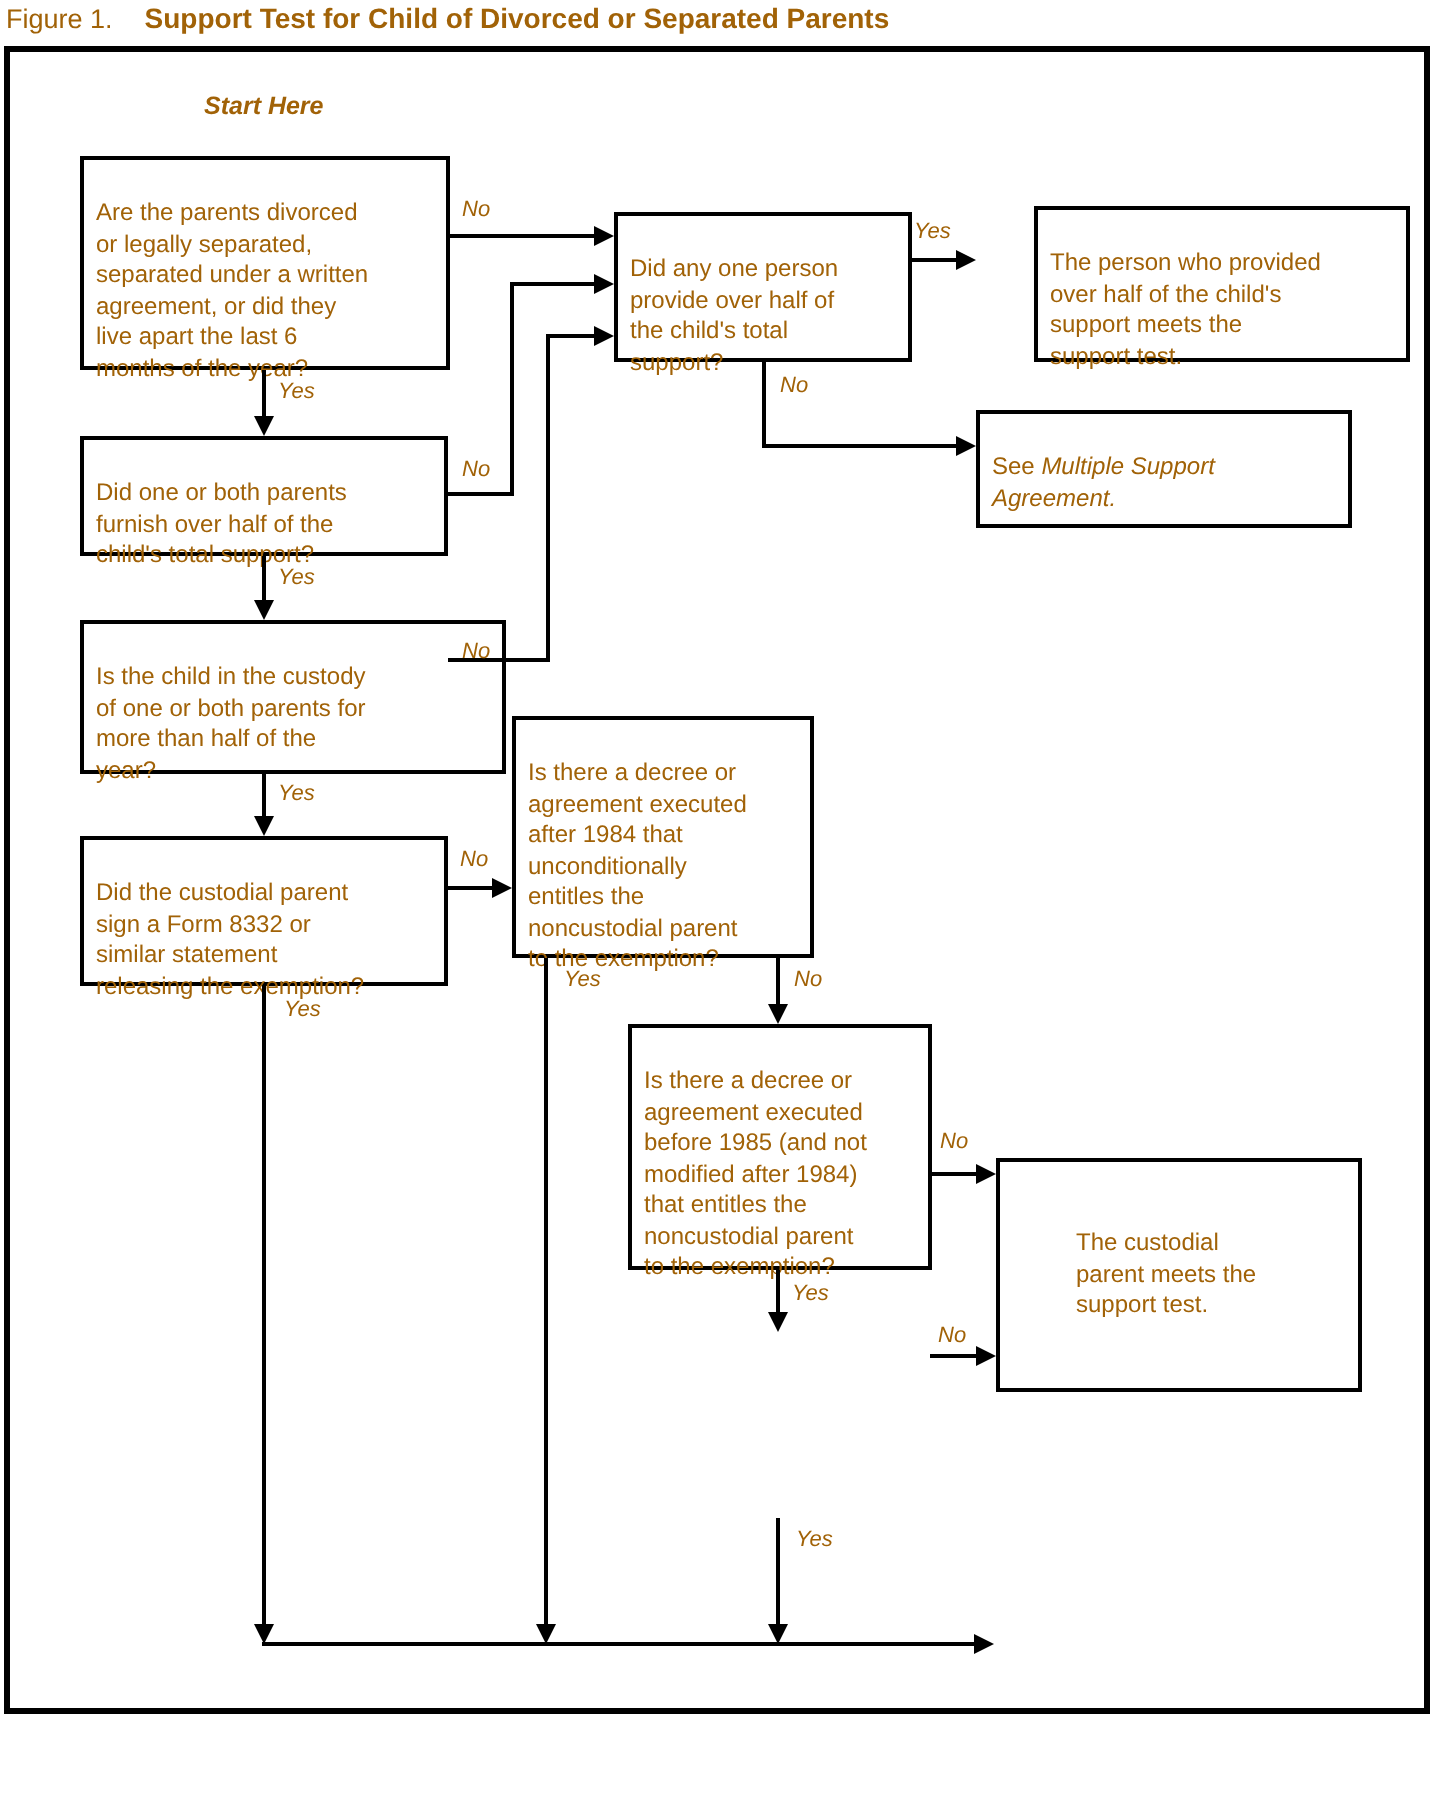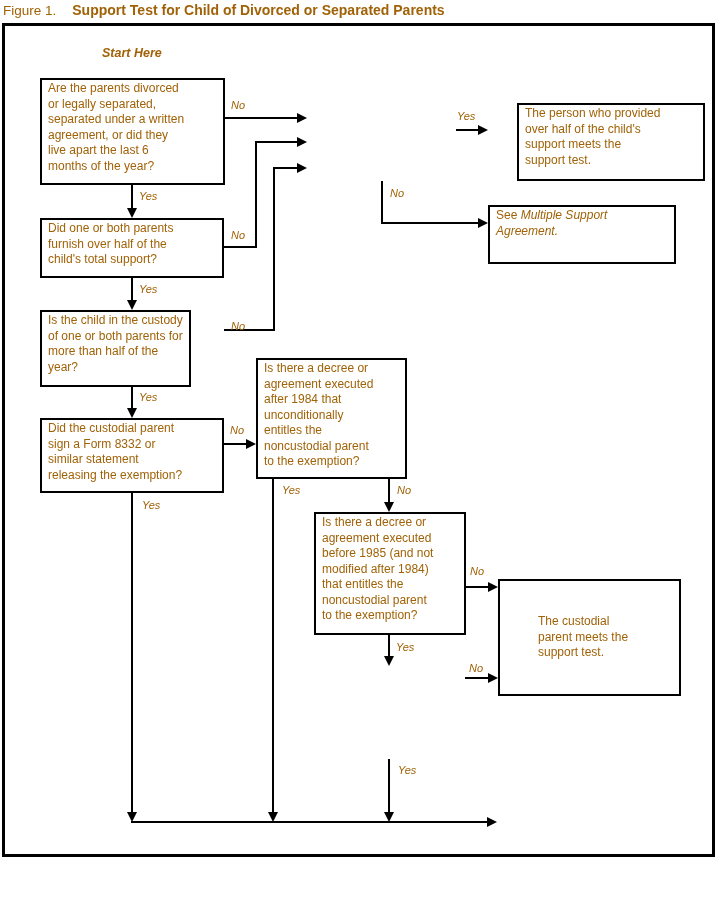--- a/index.html
+++ b/index.html
@@ -9,21 +9,21 @@
   }
   .fig-title { position:absolute; left:3px; top:1px; white-space:nowrap; }
   .fig-title .prefix { font-size:13.5px; font-weight:normal; }
   .fig-title .main { font-size:14px; font-weight:bold; margin-left:16px; }
   .frame {
     position:absolute; left:2px; top:23px; width:713px; height:834px;
     border:3px solid #000; box-sizing:border-box;
   }
   .box {
     position:absolute; border:2px solid #000; background:#fff; box-sizing:border-box;
-    font-size:12px; line-height:15.5px; padding:1px 6px; white-space:pre-line;
+    font-size:12px; line-height:15.5px; padding:19px 6px; white-space:pre-line;
   }
   .box.center-v { display:flex; align-items:center; }
   .lbl { position:absolute; font-style:italic; font-size:11px; line-height:12px; white-space:nowrap; }
   .lbl.start { font-weight:bold; font-size:12.5px; }
   .h { position:absolute; height:2px; background:#000; }
   .v { position:absolute; width:2px; background:#000; }
   .ar { position:absolute; width:0; height:0;
         border-top:5px solid transparent; border-bottom:5px solid transparent;
         border-left:10px solid #000; }
   .ad { position:absolute; width:0; height:0;
@@ -45,29 +45,33 @@
 
   <div class="box" style="left:40px;top:78px;width:185px;height:107px">Are the parents divorced
 or legally separated,
 separated under a written
 agreement, or did they
 live apart the last 6
 months of the year?</div>
   <div class="box" style="left:40px;top:218px;width:184px;height:60px">Did one or both parents
 furnish over half of the
 child's total support?</div>
-  <div class="box" style="left:40px;top:310px;width:151px;height:77px">Is the child in the custody
+  <div class="box" style="left:40px;top:310px;width:213px;height:77px">Is the child in the custody
 of one or both parents for
 more than half of the
 year?</div>
   <div class="box" style="left:40px;top:418px;width:184px;height:75px">Did the custodial parent
 sign a Form 8332 or
 similar statement
 releasing the exemption?</div>
 
+  <div class="box" style="left:307px;top:106px;width:149px;height:75px">Did any one person
+provide over half of
+the child's total
+support?</div>
   <div class="box" style="left:517px;top:103px;width:188px;height:78px">The person who provided
 over half of the child's
 support meets the
 support test.</div>
   <div class="box" style="left:488px;top:205px;width:188px;height:59px"><span>See </span><i>Multiple Support
 Agreement.</i></div>
 
   <div class="box" style="left:256px;top:358px;width:151px;height:121px">Is there a decree or
 agreement executed
 after 1984 that

